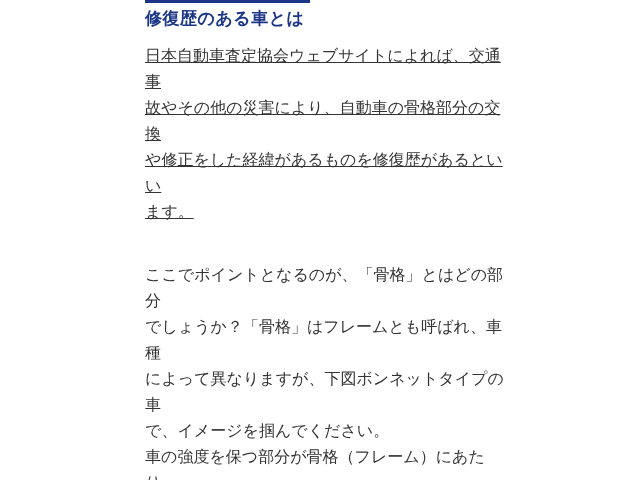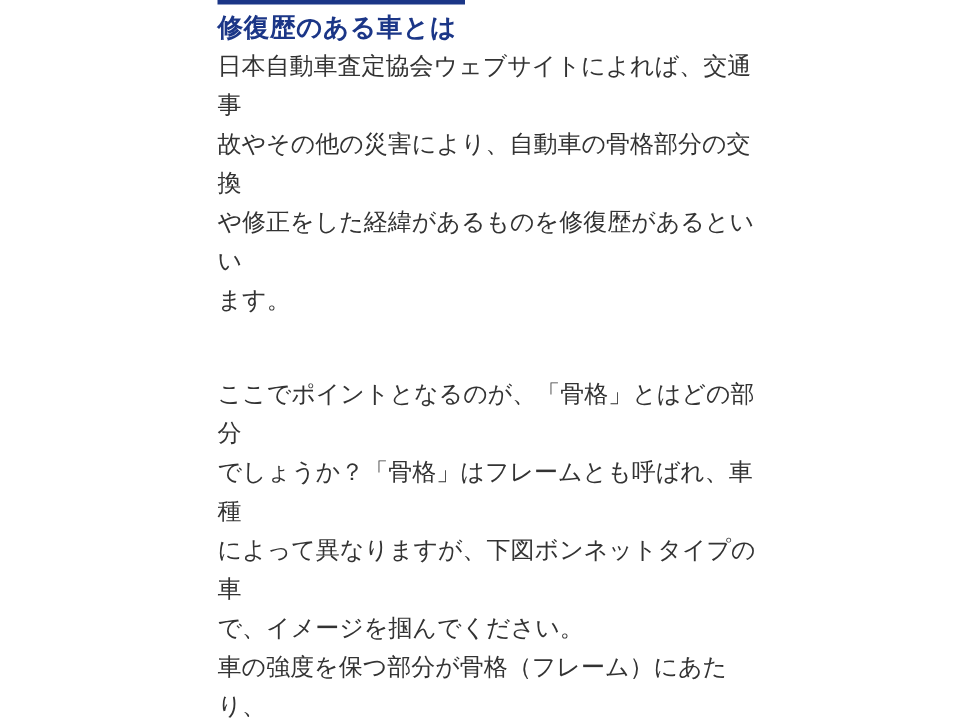--- a/index.html
+++ b/index.html
@@ -41,21 +41,22 @@
   }
   .body-paragraph {
     margin: 0;
     font-size: 16px;
     line-height: 26px;
     color: #333333;
     letter-spacing: 0px;
     white-space: pre-line;
   }
   .paragraph-intro {
-    margin-top: 3px;
+    margin-top: 14px;
+    text-decoration: underline;
   }
   .paragraph-main {
     margin-top: 37px;
   }
 </style>
 </head>
 <body>
 
 <div class="page">
   <div class="content-column">

